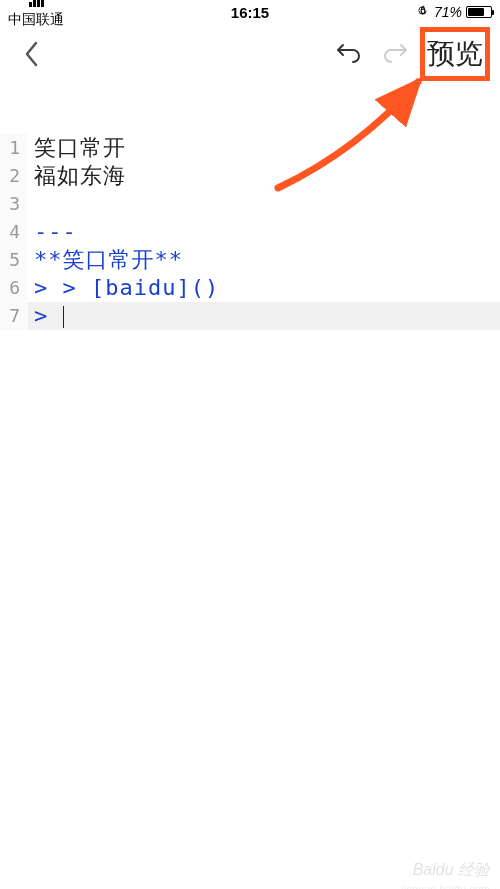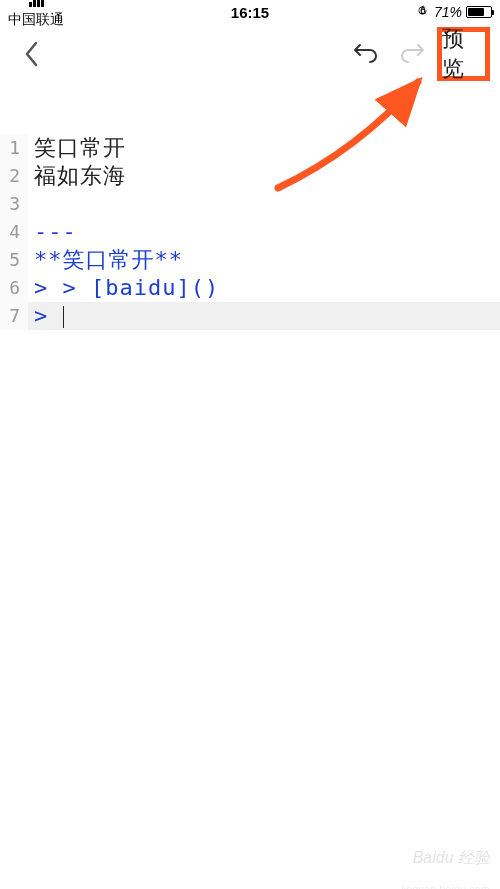--- a/index.html
+++ b/index.html
@@ -19,38 +19,38 @@
   .lock-icon { font-size: 13px; }
   .battery-pct { font-size: 14px; }
   .battery { width: 26px; height: 12px; border: 1px solid #000; border-radius: 2px; position: relative; display: inline-block; }
   .battery::after { content:""; position:absolute; right:-3px; top:3px; width:2px; height:5px; background:#000; border-radius:0 1px 1px 0;}
   .battery-fill { position:absolute; left:1px; top:1px; bottom:1px; background:#000; border-radius:1px; }
   
   .toolbar { height: 60px; display: flex; align-items: center; padding: 0 10px 0 16px; }
   .back-btn { width: 32px; height: 40px; display:flex; align-items:center; justify-content:center; }
   .spacer { flex: 1; }
   .tool-btn { width: 48px; height: 40px; display:flex; align-items:center; justify-content:center; }
-  .preview-btn { width: 53px; height: 54px; display:flex; align-items:center; justify-content:center; font-size: 22px; color:#222; }
+  .preview-btn { width: 70px; height: 54px; display:flex; align-items:center; justify-content:center; font-size: 28px; color:#222; }
   .highlight-box { border: 5px solid #ff5722; }
   
   .editor-gap { height: 50px; }
   
   .editor { font-family: "Menlo", "Consolas", monospace; font-size: 22px; line-height: 28px; }
   .line { display: flex; height: 28px; align-items: center; }
   .line.current { background: #f0f0f0; }
   .gutter { width: 28px; text-align: right; padding-right: 8px; color: #999; font-size: 18px; background: #fafafa; flex-shrink:0; border-right: 0; }
   .code { padding-left: 6px; white-space: pre; color: #222; letter-spacing: 1px; }
   .md-blue { color: #1a3fcf; }
   .cursor { display:inline-block; width:1px; height:22px; background:#222; vertical-align:middle; }
   
   .gutter-fill { position:absolute; left:0; top: 134px; bottom:0; width:28px; background:#fafafa; z-index:-1;}
   
   .arrow-annot { position: absolute; left: 268px; top: 70px; pointer-events: none; }
   
-  .watermark { position:absolute; right: 10px; bottom: 20px; font-size: 16px; color: rgba(0,0,0,0.12); font-style: italic; pointer-events:none;}
+  .watermark { position:absolute; right: 10px; bottom: 8px; font-size: 16px; color: rgba(0,0,0,0.12); font-style: italic; pointer-events:none;}
   .watermark-sub { position:absolute; right: 10px; bottom: -6px; font-size: 11px; color: rgba(0,0,0,0.08); pointer-events:none;}
 </style>
 </head>
 <body>
 
 <div class="status-bar">
   <div class="status-left">
     <span class="signal-bars">
         <span></span>
         <span></span>

